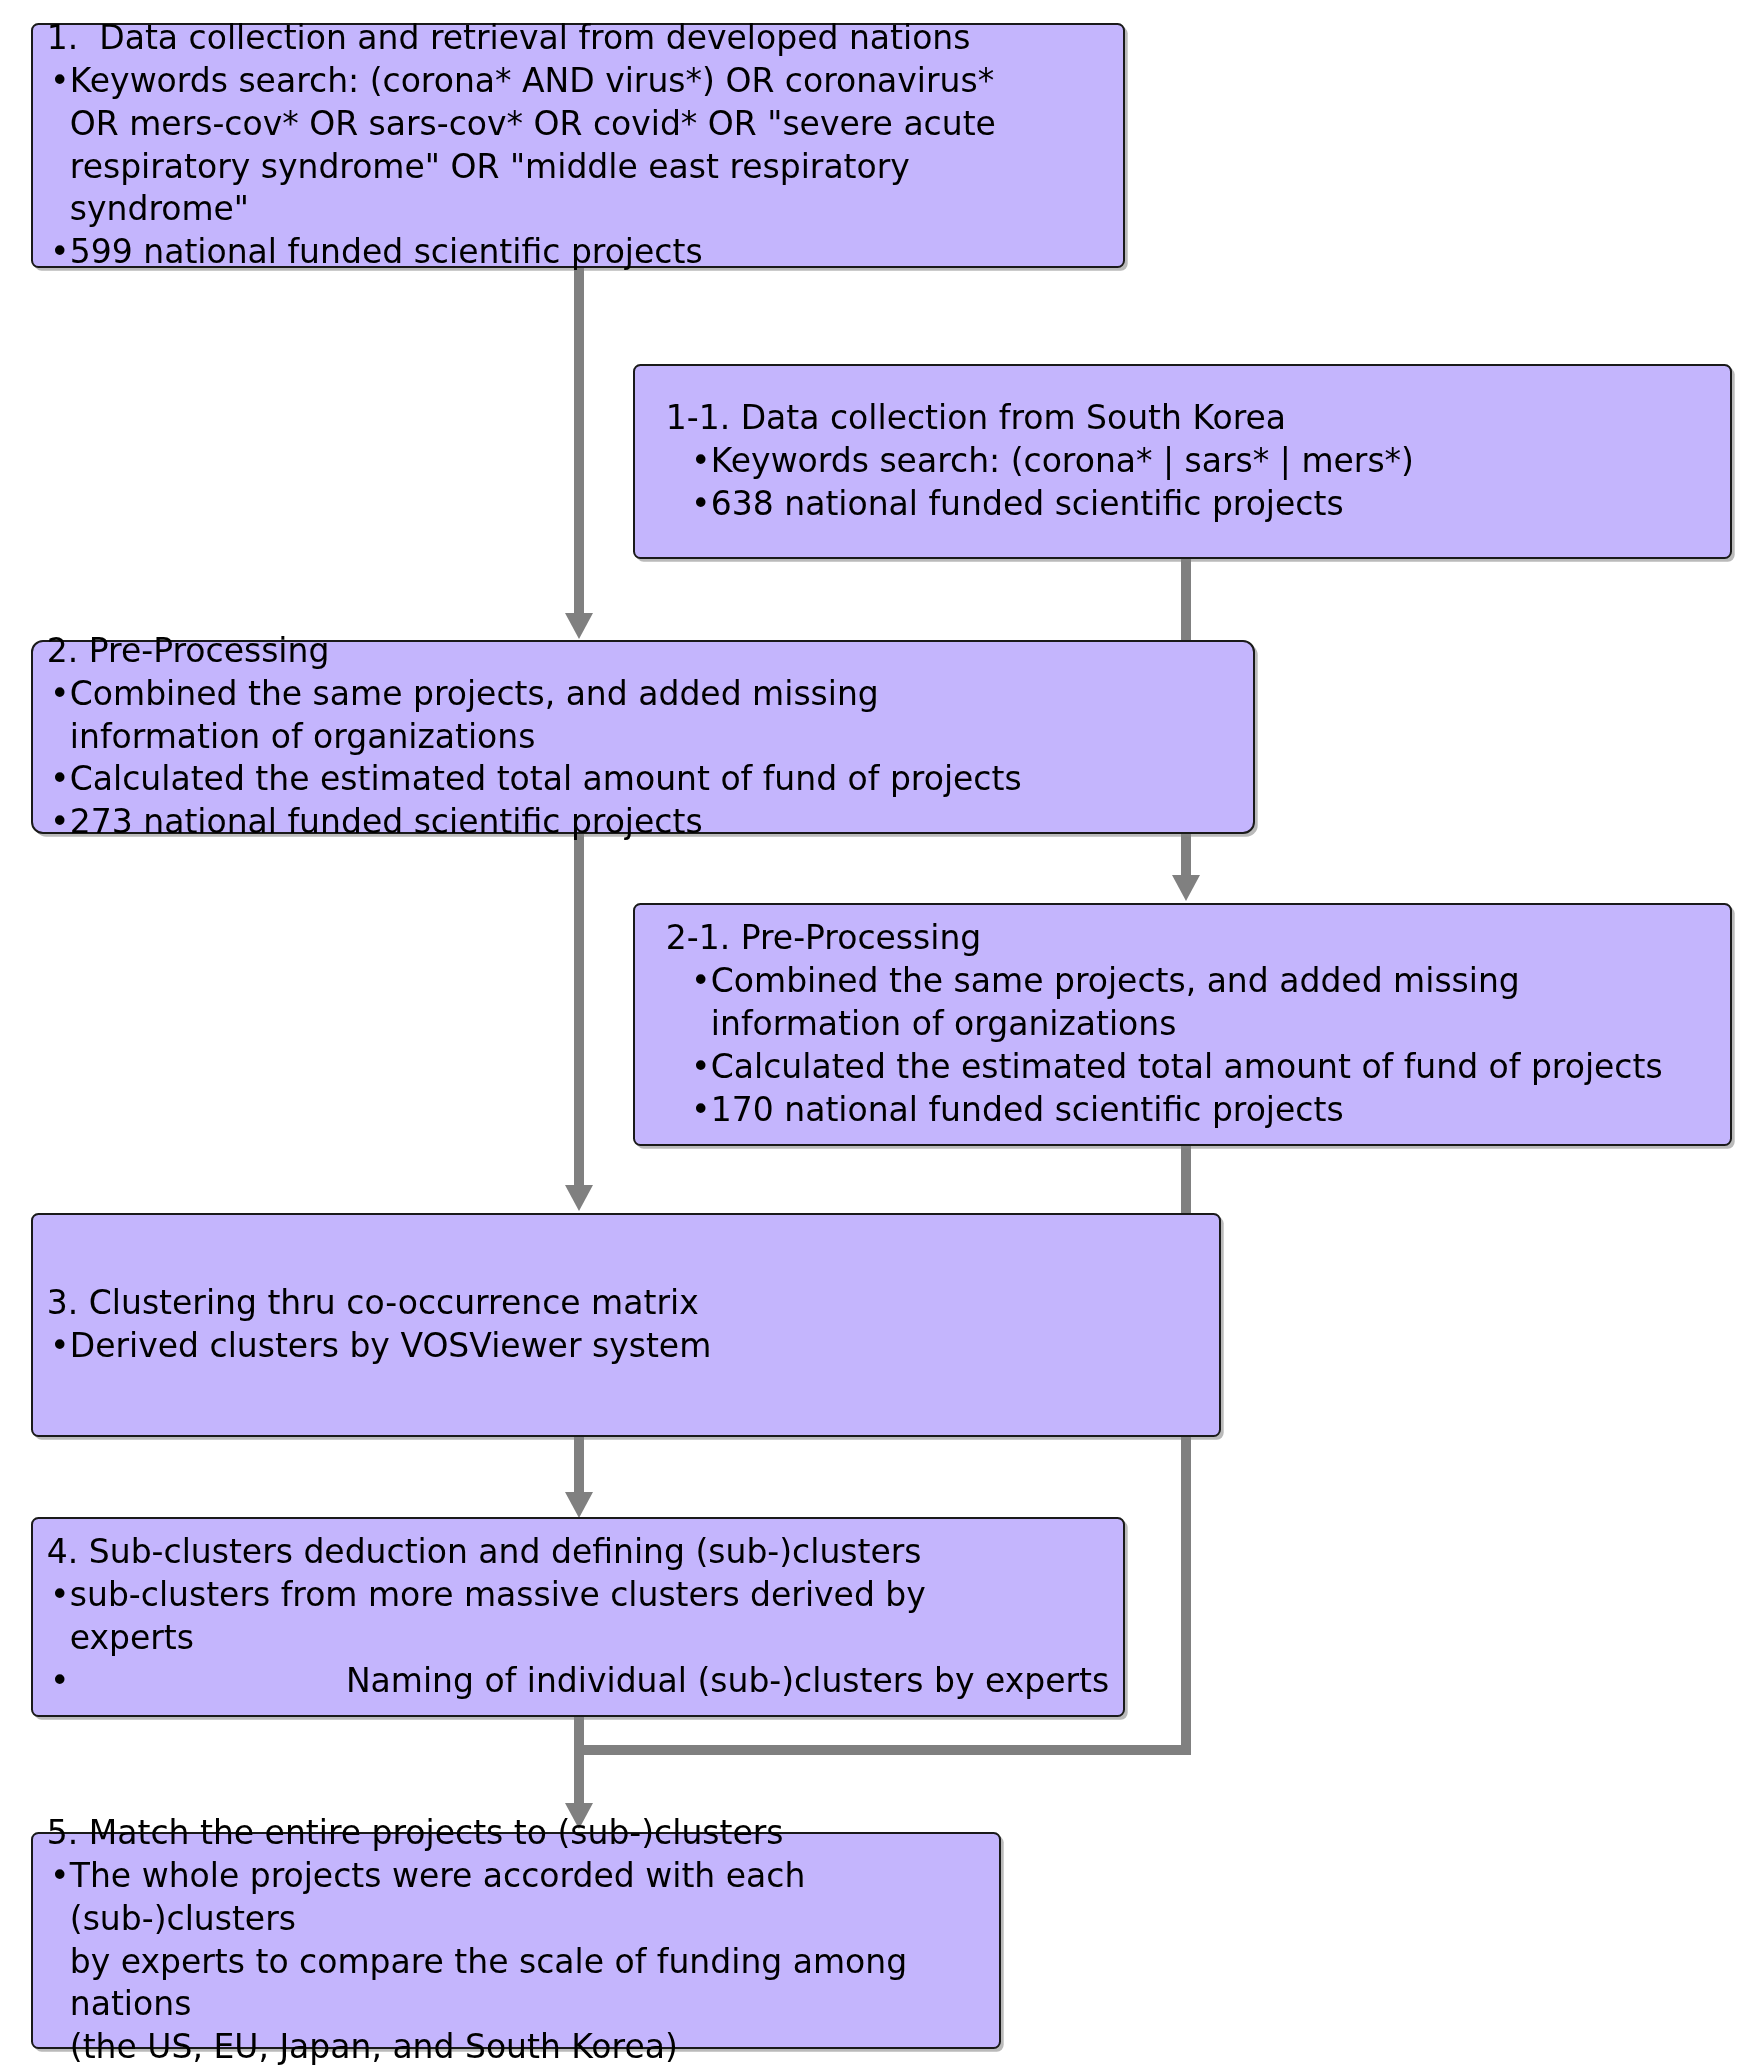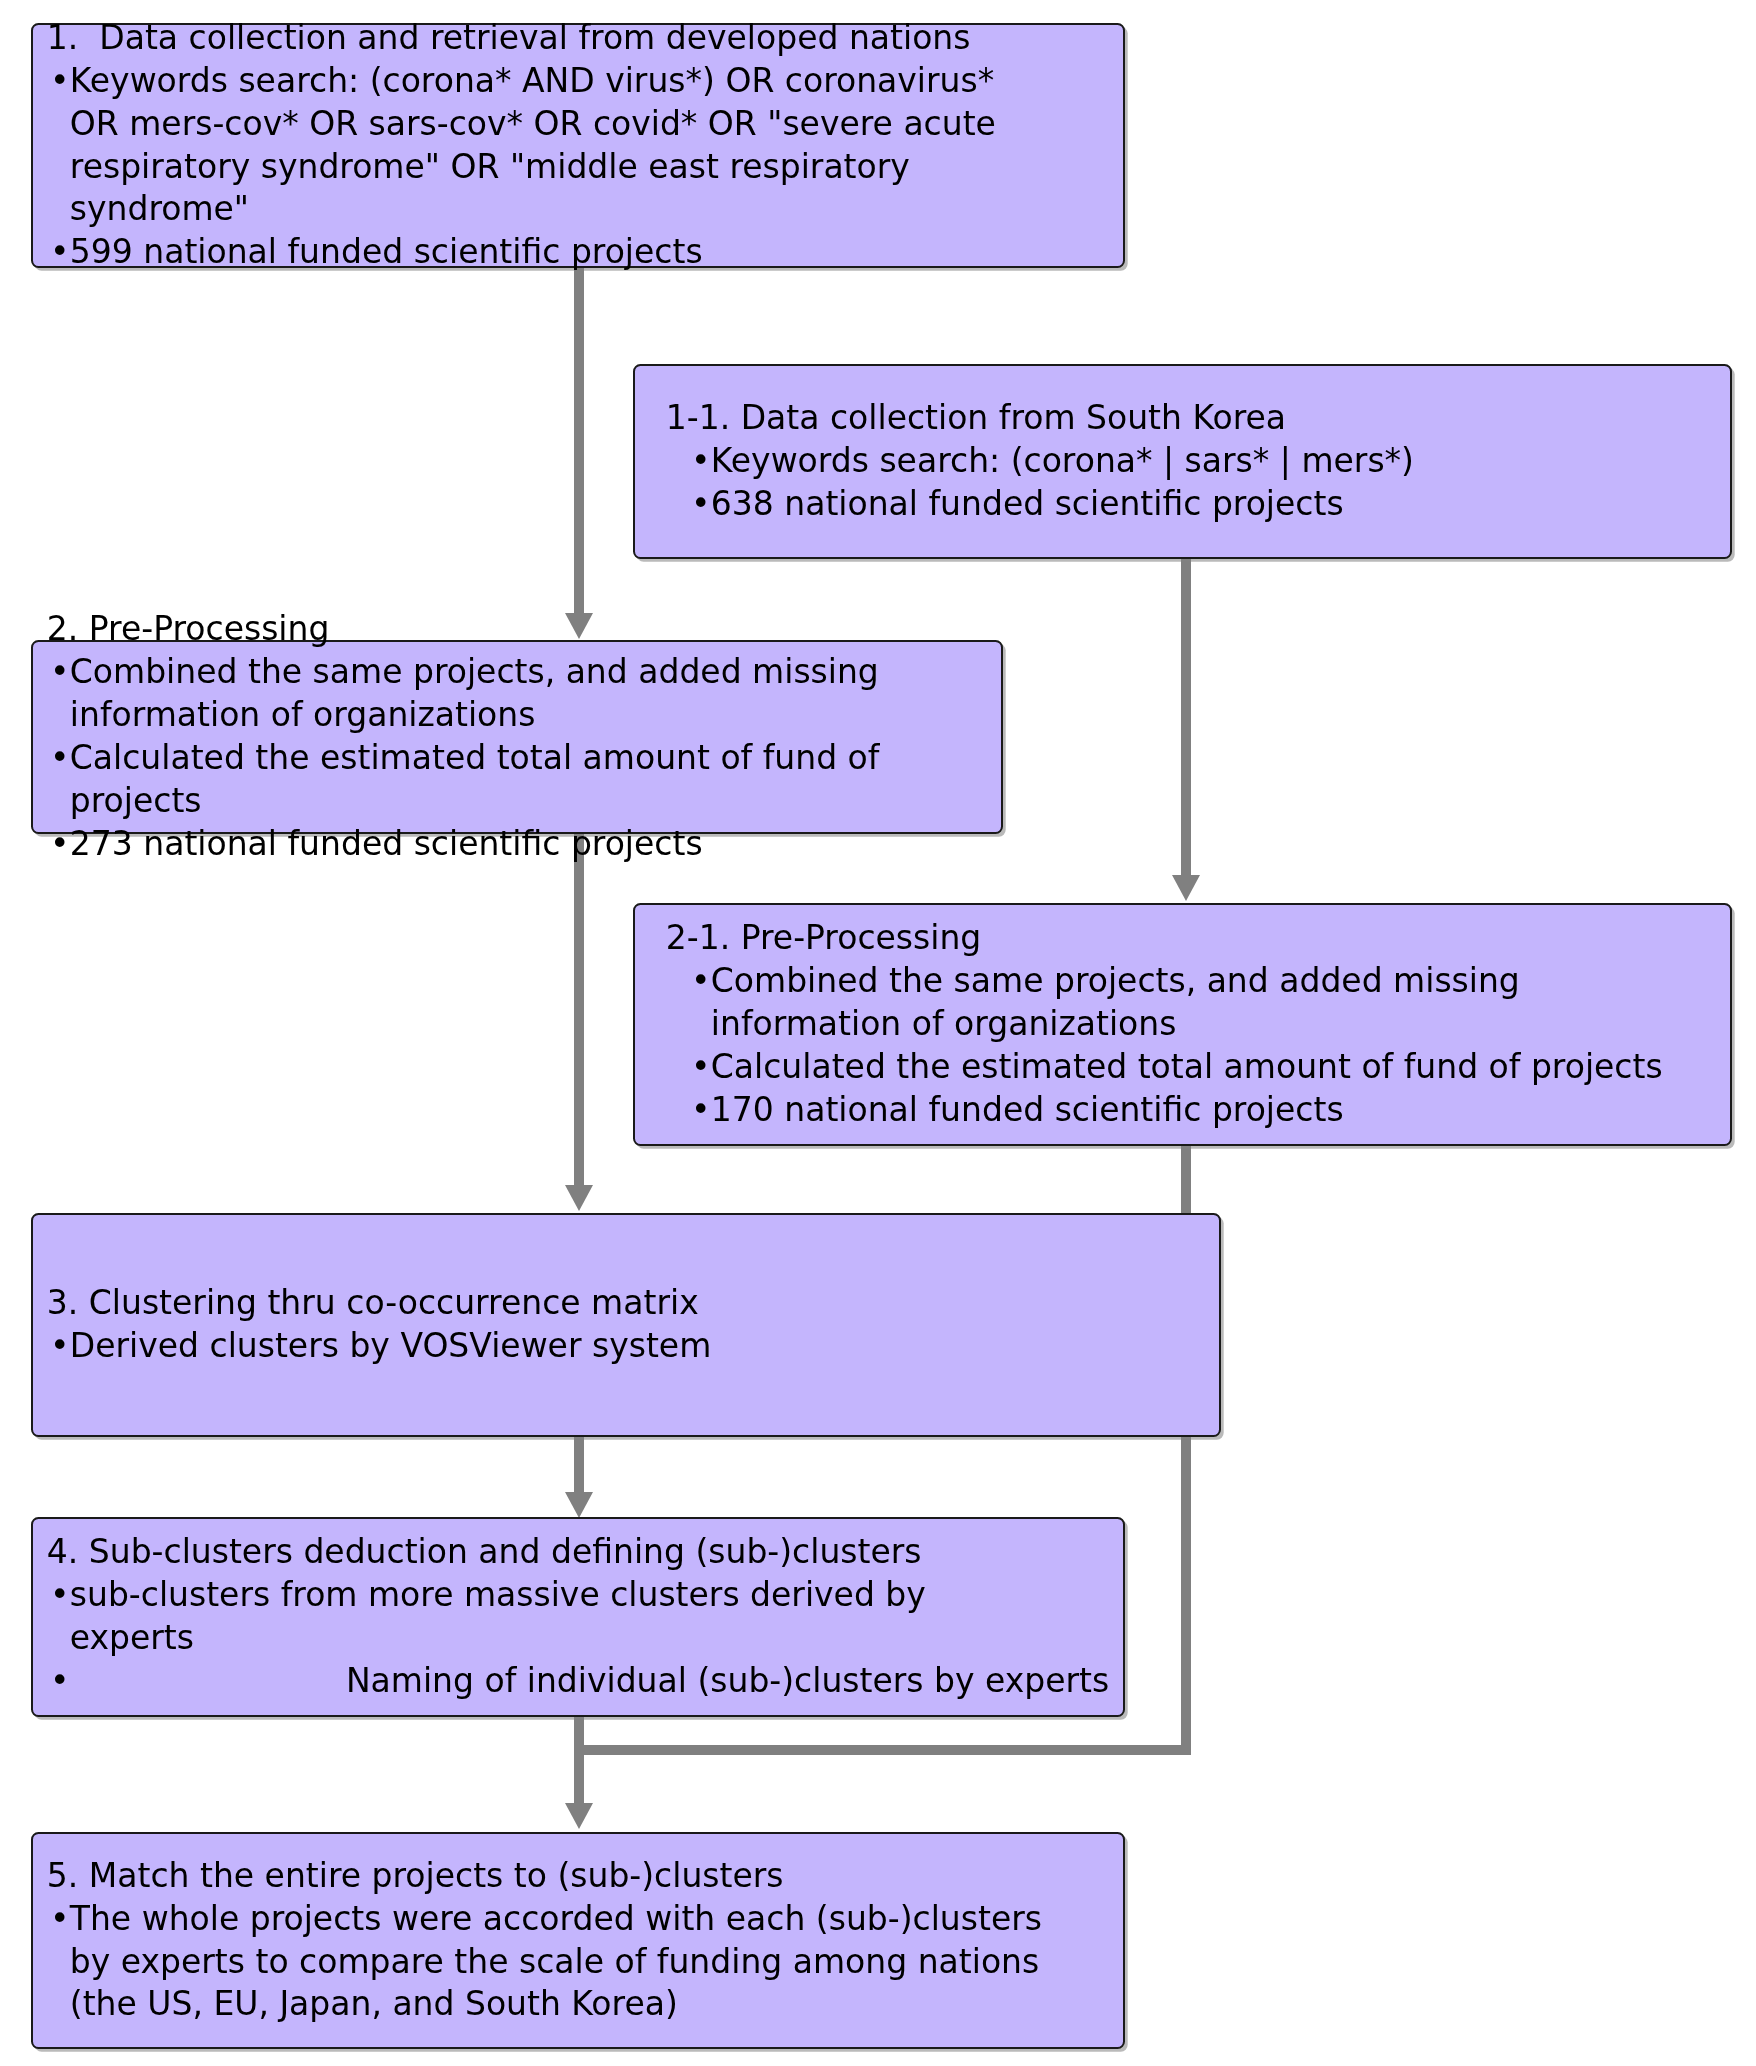--- a/index.html
+++ b/index.html
@@ -112,21 +112,21 @@
   </div>
 
   <div class="node indented" id="node-step1-1" style="left:633px; top:364px; width:1099px; height:195px;">
     <div class="title" style="white-space: pre-wrap;">1-1. Data collection from South Korea</div>
     <ul>
       <li style="white-space: pre-wrap;">Keywords search: (corona* | sars* | mers*)</li>
       <li style="white-space: pre-wrap;">638 national funded scientific projects</li>
     </ul>
   </div>
 
-  <div class="node" id="node-step2" style="left:31px; top:640px; width:972px; height:194px;">
+  <div class="node" id="node-step2" style="left:31px; top:640px; width:1224px; height:194px;border-radius:12px;">
     <div class="title" style="white-space: pre-wrap;">2. Pre-Processing</div>
     <ul>
       <li style="white-space: pre-wrap;">Combined the same projects, and added missing
 information of organizations</li>
       <li style="white-space: pre-wrap;">Calculated the estimated total amount of fund of projects</li>
       <li style="white-space: pre-wrap;">273 national funded scientific projects</li>
     </ul>
   </div>
 
   <div class="node indented" id="node-step2-1" style="left:633px; top:903px; width:1099px; height:243px;">
@@ -148,21 +148,21 @@
 
   <div class="node" id="node-step4" style="left:31px; top:1517px; width:1094px; height:200px;">
     <div class="title" style="white-space: pre-wrap;">4. Sub-clusters deduction and defining (sub-)clusters</div>
     <ul>
       <li style="white-space: pre-wrap;">sub-clusters from more massive clusters derived by
 experts</li>
       <li style="white-space: pre-wrap; text-align: right;">Naming of individual (sub-)clusters by experts</li>
     </ul>
   </div>
 
-  <div class="node" id="node-step5" style="left:31px; top:1832px; width:1094px; height:217px;">
+  <div class="node" id="node-step5" style="left:31px; top:1832px; width:970px; height:217px;">
     <div class="title" style="white-space: pre-wrap;">5. Match the entire projects to (sub-)clusters</div>
     <ul>
       <li style="white-space: pre-wrap;">The whole projects were accorded with each (sub-)clusters
 by experts to compare the scale of funding among nations
 (the US, EU, Japan, and South Korea)</li>
     </ul>
   </div>
 
 </div>
 

